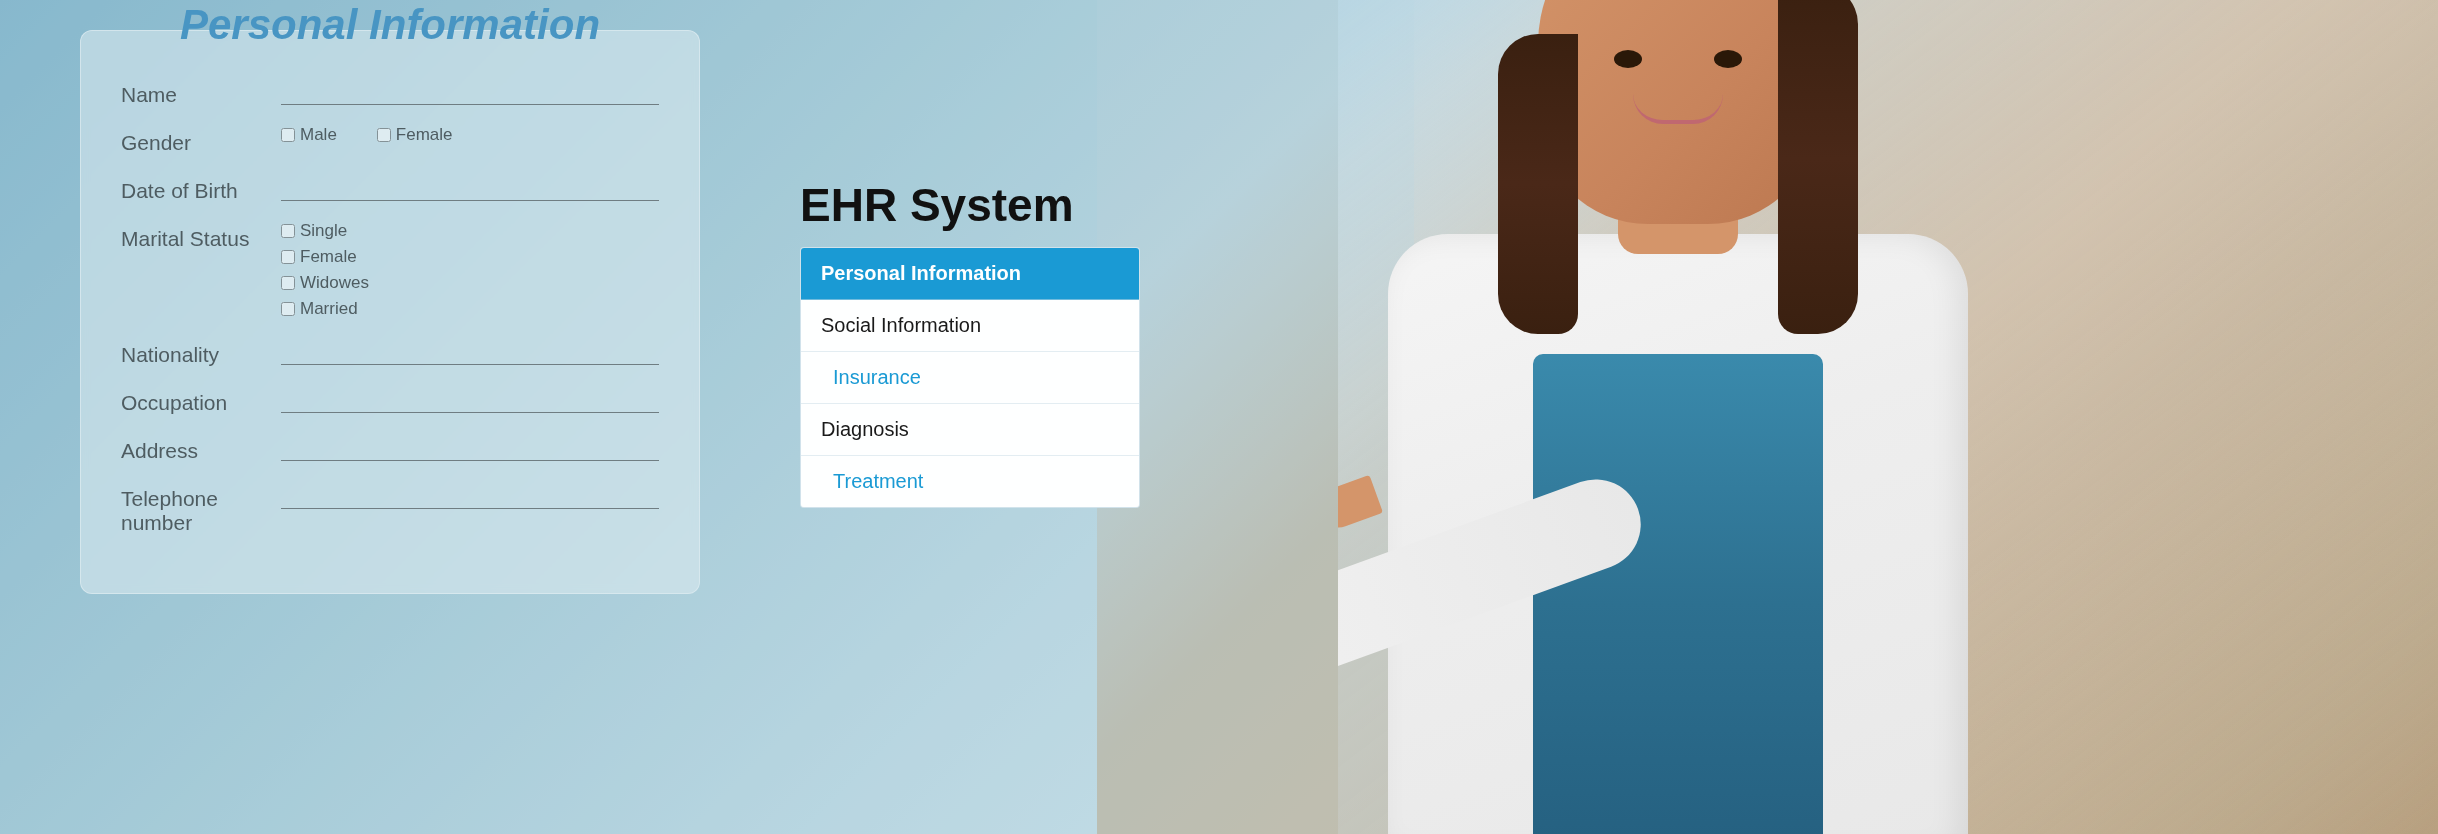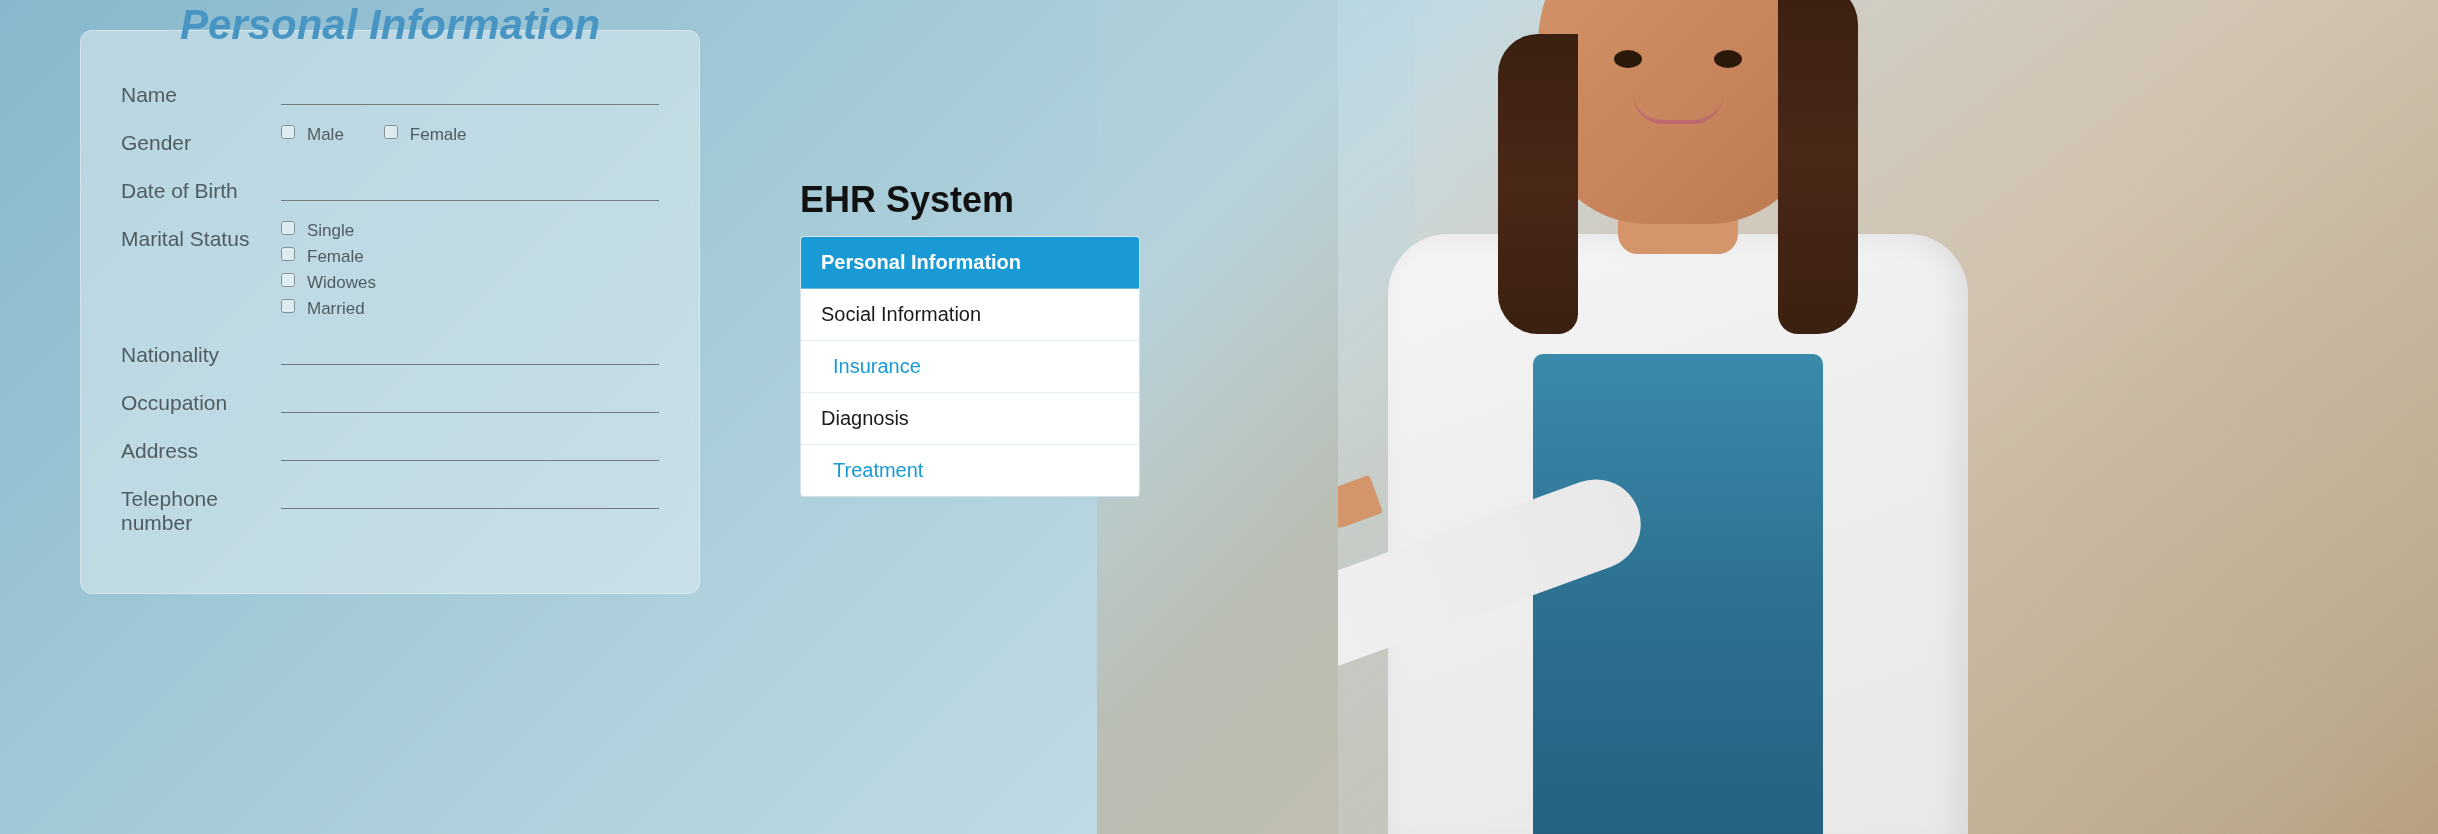--- a/index.html
+++ b/index.html
@@ -69,22 +69,22 @@
     }
 
     .checkbox-group {
       display: flex;
       gap: 40px;
       flex-wrap: wrap;
     }
 
     .checkbox-item {
       display: flex;
-      align-items: flex-start;
-      gap: 12px;
+      align-items: center;
+      gap: 5px;
       font-size: 17px;
       color: #222;
     }
 
     .checkbox-item input[type="checkbox"] {
       width: 14px;
       height: 14px;
       accent-color: #555;
     }
 
@@ -97,21 +97,21 @@
     
     .ehr-panel {
       position: absolute;
       left: 20px;
       top: 60px;
       width: 340px;
       z-index: 10;
     }
 
     .ehr-title {
-      font-size: 36px;
+      font-size: 46px;
       font-weight: 900;
       color: #111;
       margin-bottom: 16px;
       line-height: 1.1;
     }
 
     .ehr-menu {
       background: rgba(255,255,255,0.85);
       border-radius: 4px;
       overflow: hidden;

